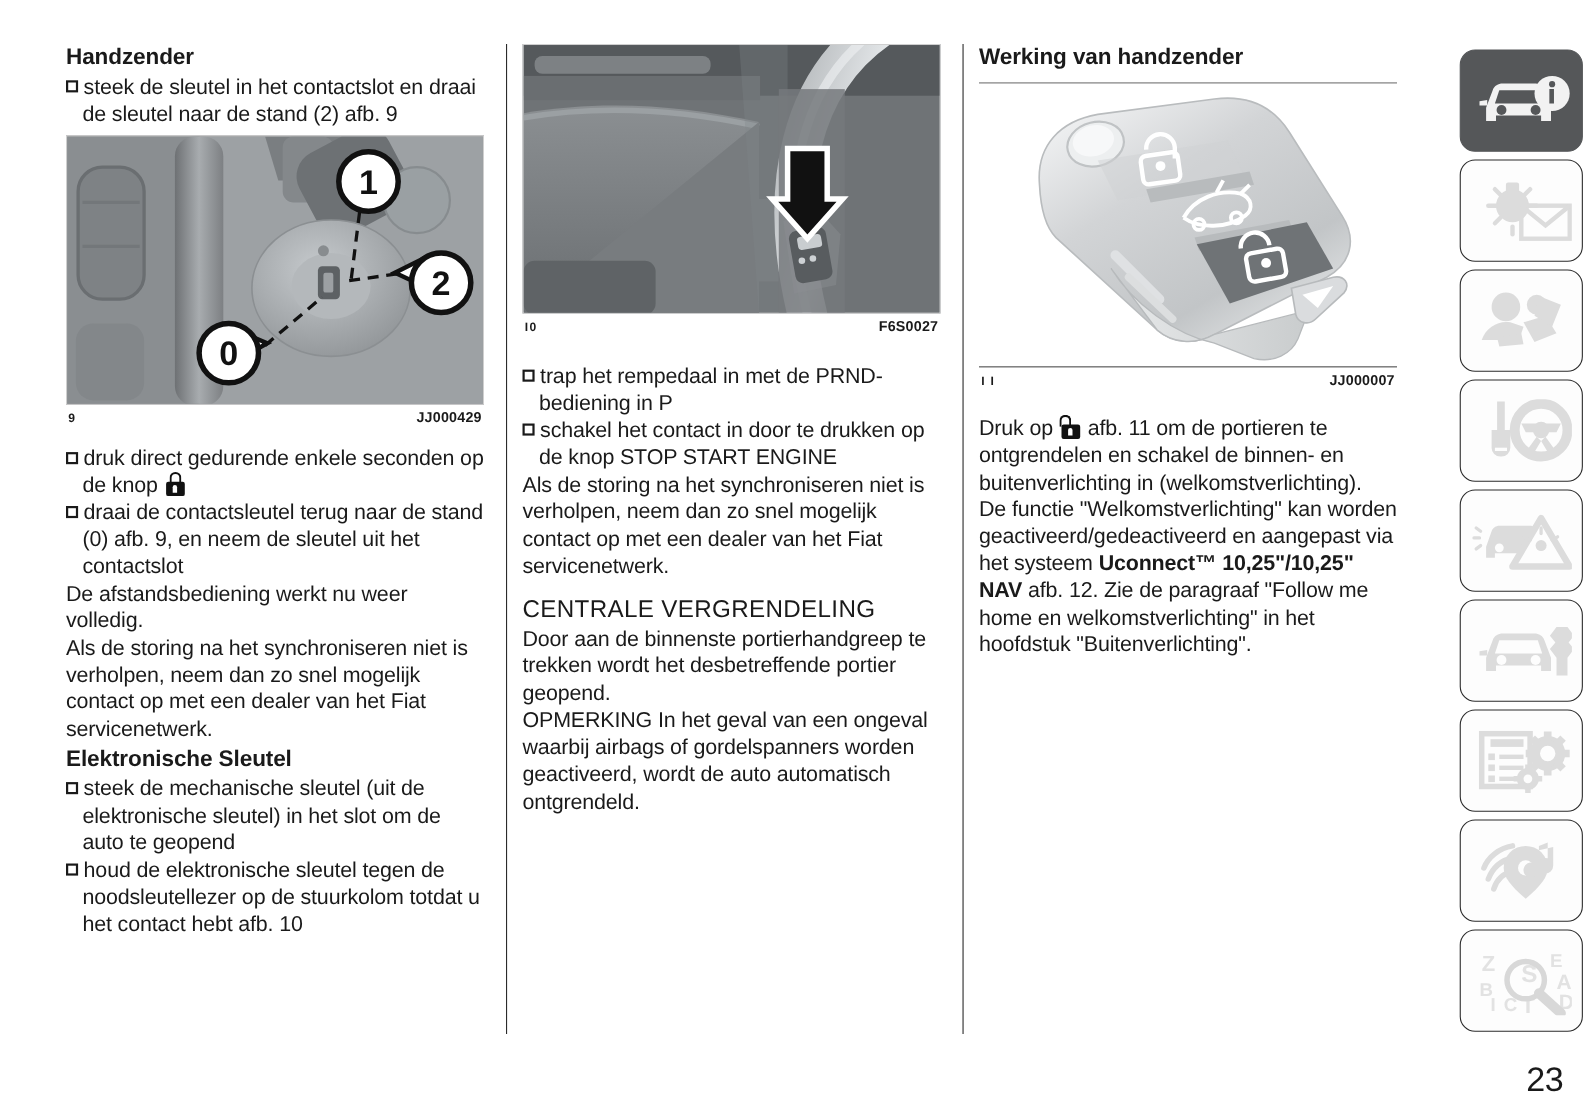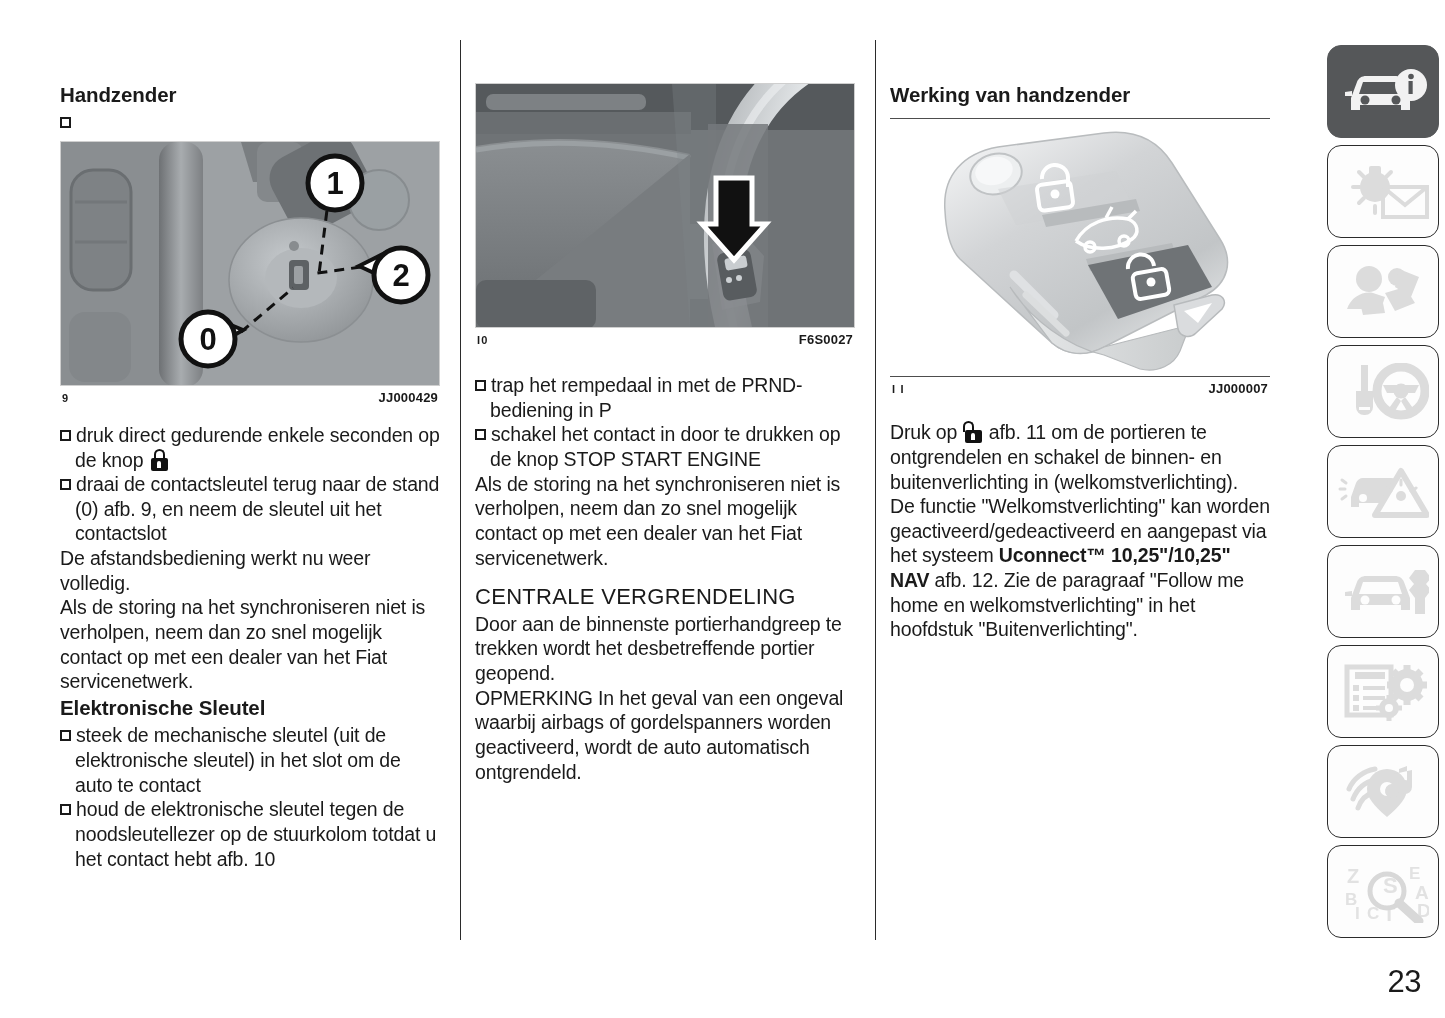--- a/index.html
+++ b/index.html
@@ -9,21 +9,21 @@
     background:#ffffff;
     font-family:"Liberation Sans", sans-serif;
     color:#1a1a1a;
     overflow:hidden;
     position:relative;
   }
   .page { position:absolute; inset:0; }
 
   
   .cols { position:absolute; left:60px; top:40px; width:1200px; height:900px; }
-  .col { position:absolute; top:0; width:380px; height:900px;margin-top:43px; }
+  .col { position:absolute; top:0; width:380px; height:900px; }
   .col-1 { left:0px; }
   .col-2 { left:415px; }
   .col-3 { left:830px; }
 
   .divider { position:absolute; top:0; width:1px; height:900px; background:#2b2b2b; }
   .div-1 { left:400px; }
   .div-2 { left:815px; }
 
   
   h2.sec-head {
@@ -92,21 +92,21 @@
 
   <div class="cols">
 
     <div class="divider div-1"></div>
     <div class="divider div-2"></div>
 
     <div class="col col-1">
 
       <h2 class="sec-head">Handzender</h2>
 
-      <p class="body bul"><span class="bq"></span></p>
+      <p class="body bul"><span class="bq"></span><span>steek de sleutel in het contactslot en draai de sleutel naar de stand (2) afb. 9</span></p>
 
       <div class="fig">
         <div class="fig-img">
           <svg width="380" height="245" viewBox="0 0 380 245">
             <defs>
               <linearGradient id="g1" x1="0" y1="0" x2="1" y2="0">
                 <stop offset="0" stop-color="#6e7174"></stop>
                   <stop offset=".5" stop-color="#a8acaf"></stop>
                   <stop offset="1" stop-color="#7d8083"></stop>
               </linearGradient>
@@ -170,21 +170,21 @@
       <p class="body bul"><span class="bq"></span><span>druk direct gedurende enkele seconden op de knop</span>
         <span class="lockglyph"><span class="sh"></span><span class="bd"></span><span class="kh"></span></span></p>
 
       <p class="body bul"><span class="bq"></span><span>draai de contactsleutel terug naar de stand (0) afb. 9, en neem de sleutel uit het contactslot</span></p>
 
       <p class="body">De afstandsbediening werkt nu weer volledig.</p>
       <p class="body">Als de storing na het synchroniseren niet is verholpen, neem dan zo snel mogelijk contact op met een dealer van het Fiat servicenetwerk.</p>
 
       <h2 class="sec-head" style="margin-top:2px">Elektronische Sleutel</h2>
 
-      <p class="body bul"><span class="bq"></span><span>steek de mechanische sleutel (uit de elektronische sleutel) in het slot om de auto te contact</span></p>
+      <p class="body bul"><span class="bq"></span><span>steek de mechanische sleutel (uit de elektronische sleutel) in het slot om de auto te geopend</span></p>
       <p class="body bul"><span class="bq"></span><span>houd de elektronische sleutel tegen de noodsleutellezer op de stuurkolom totdat u het contact hebt afb. 10</span></p>
     </div>
 
     <div class="col col-2">
 
       <div class="fig" style="margin-top:0">
         <div class="fig-img">
           <svg width="380" height="245" viewBox="0 0 380 245">
             <defs>
               <linearGradient id="d1" x1="0" y1="0" x2="0" y2="1">

